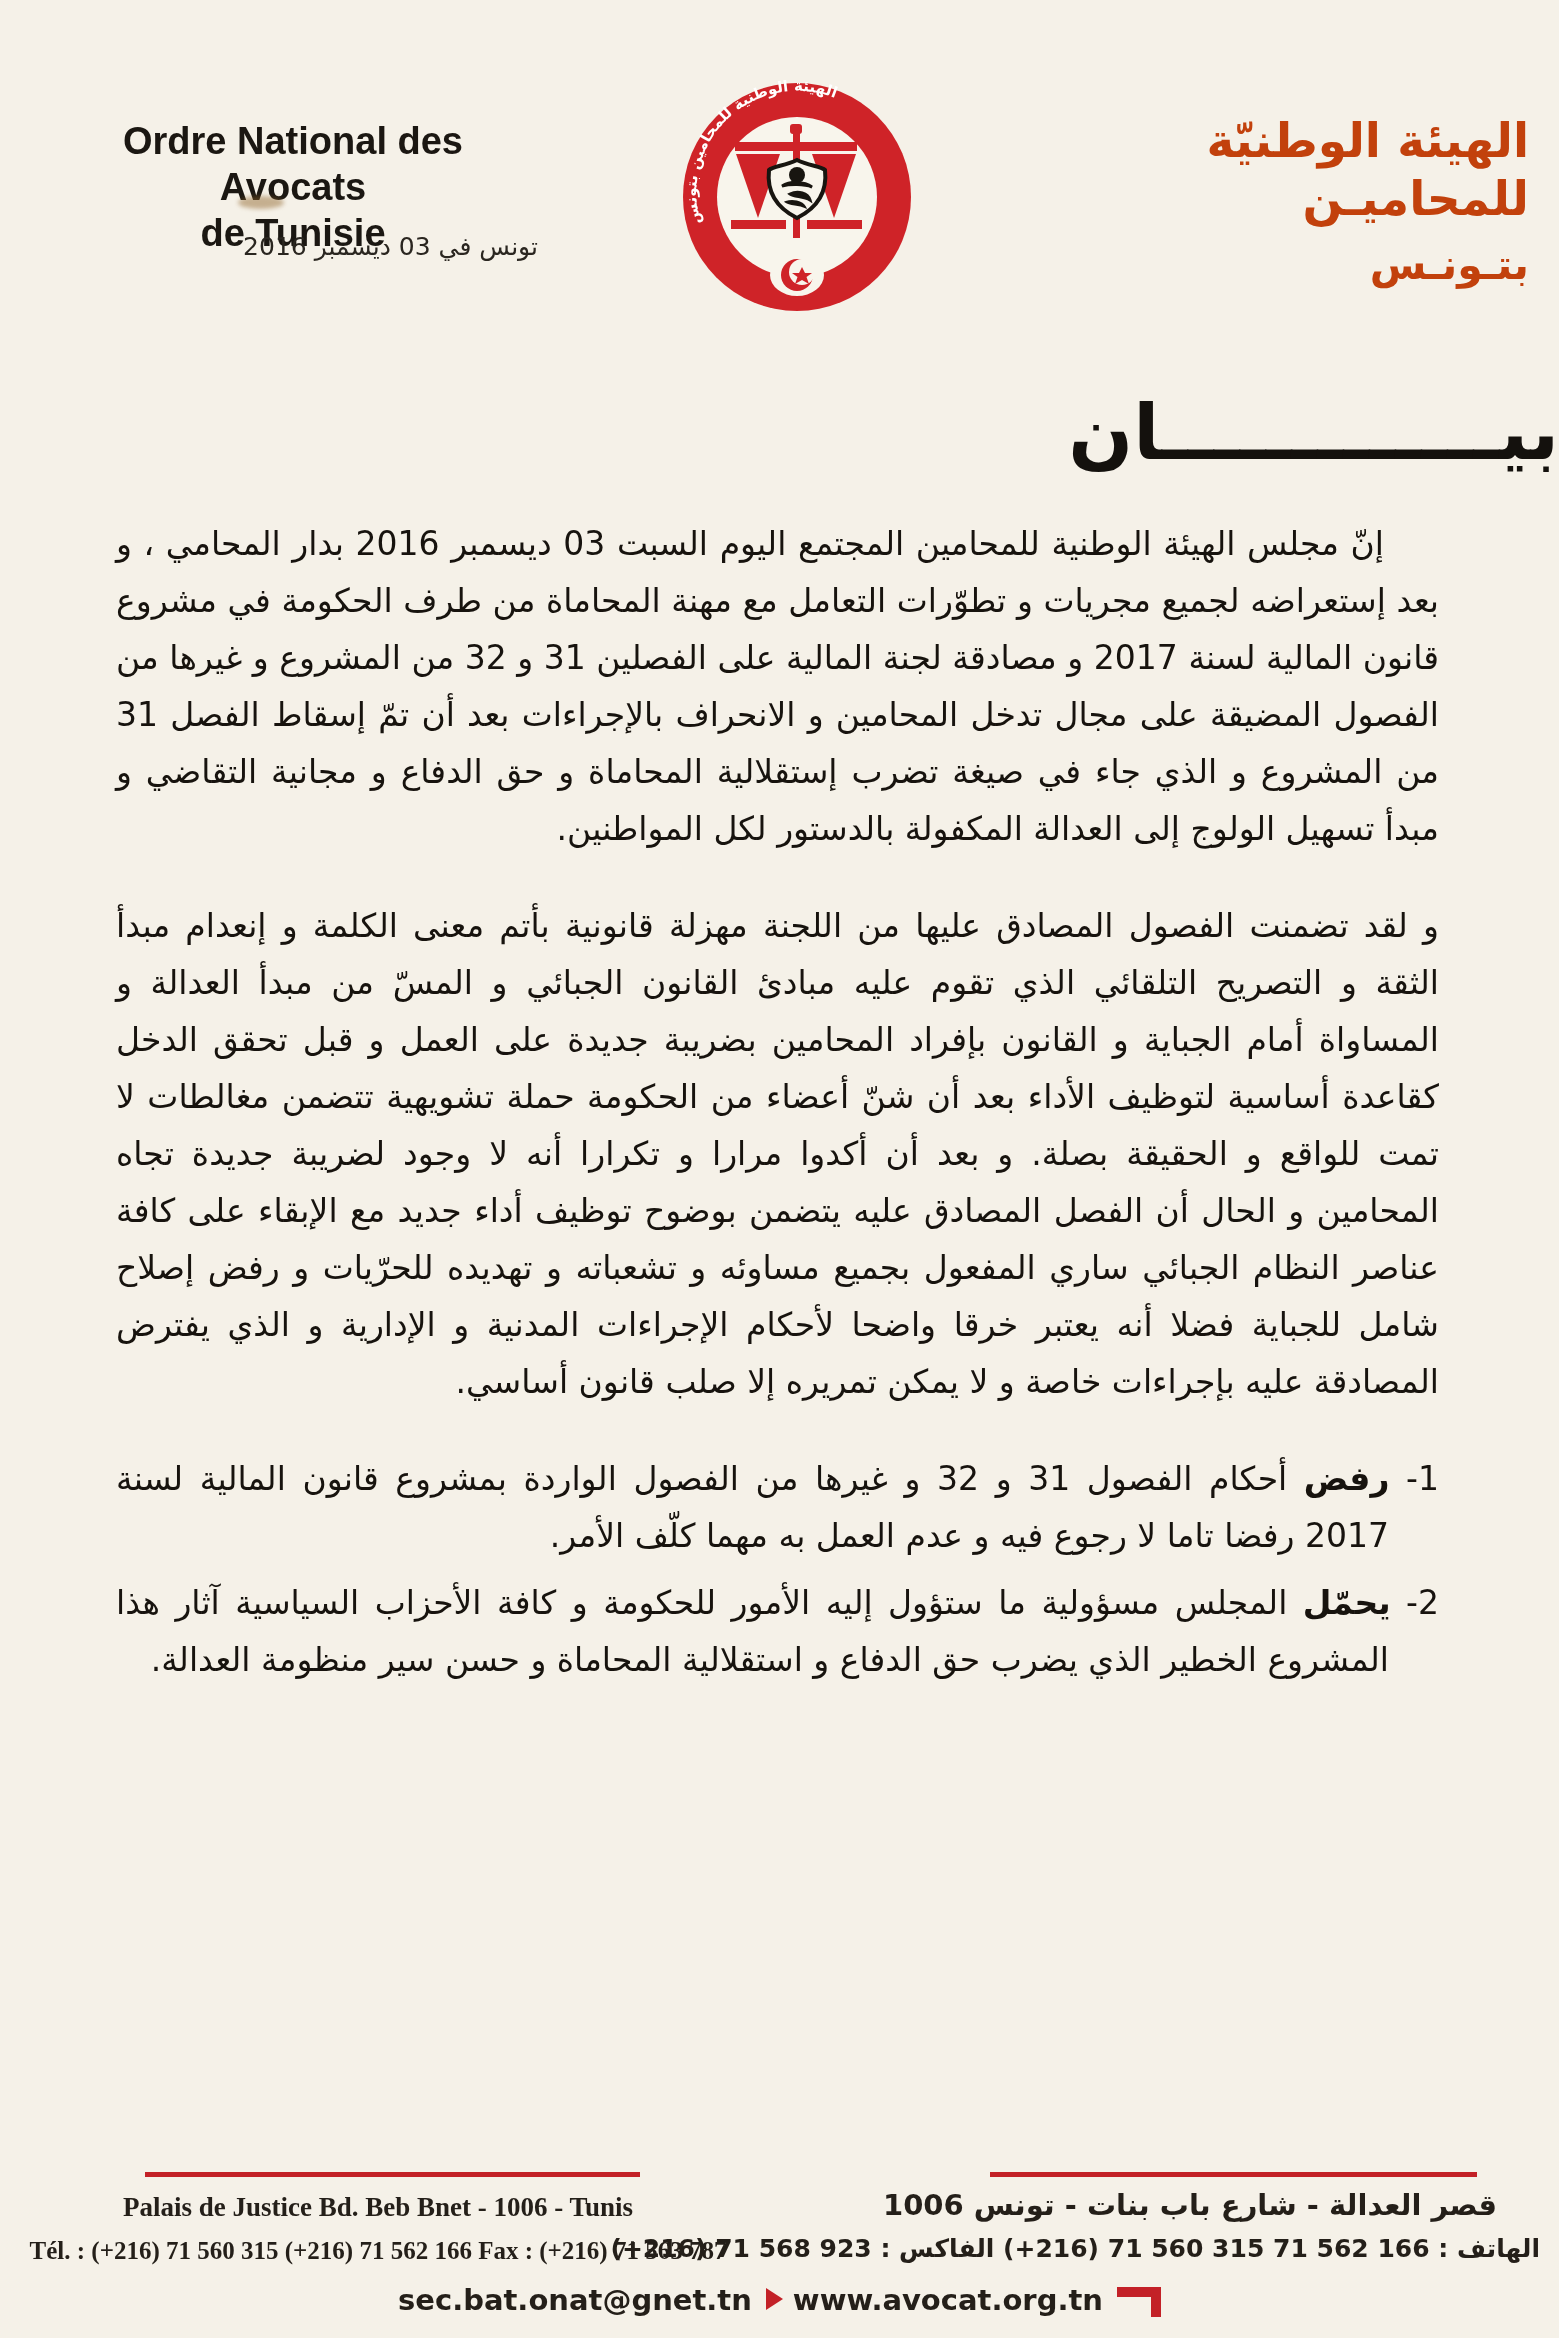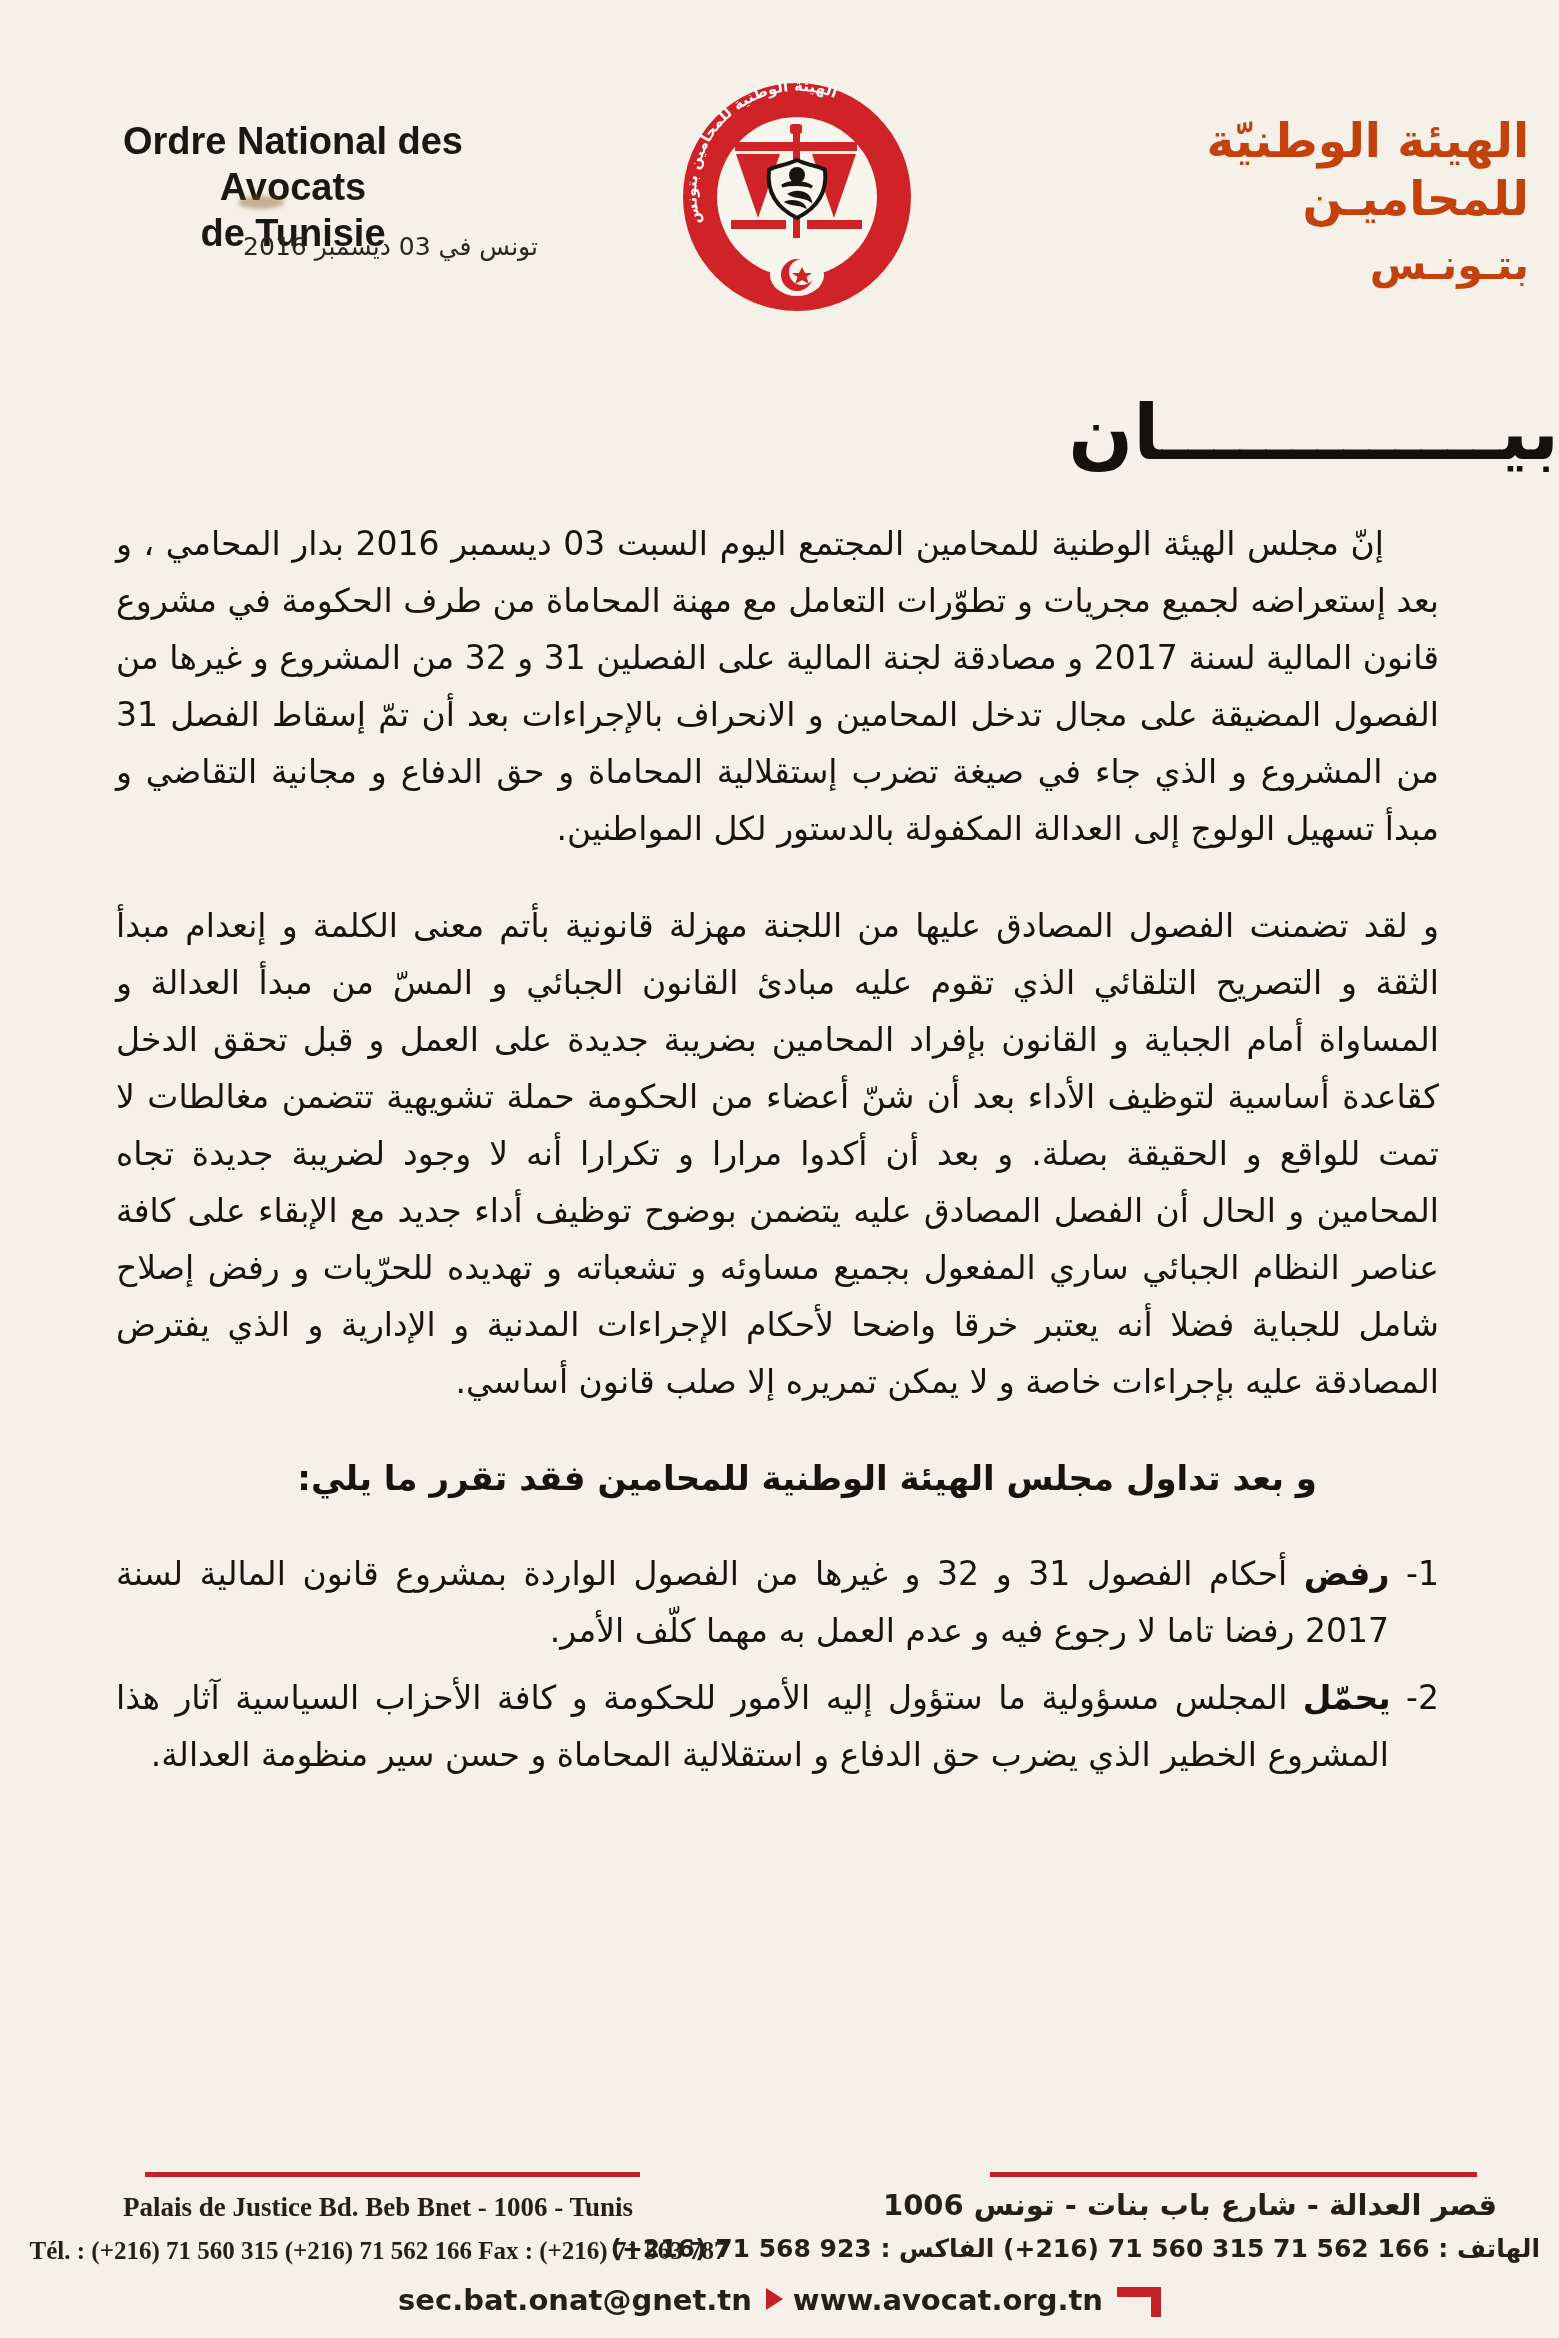--- a/index.html
+++ b/index.html
@@ -133,21 +133,20 @@
   <div class="org-ar">
     <div class="l1">الهيئة الوطنيّة للمحاميـن</div>
     <div class="l2">بتـونـس</div>
   </div>
 
   <div class="doc-title">بيـــــــــــــان</div>
 
   <div class="body">
     <p class="para first">إنّ مجلس الهيئة الوطنية للمحامين المجتمع اليوم السبت 03 ديسمبر 2016 بدار المحامي ، و بعد إستعراضه لجميع مجريات و تطوّرات التعامل مع مهنة المحاماة من طرف الحكومة في مشروع قانون المالية لسنة 2017 و مصادقة لجنة المالية على الفصلين 31 و 32 من المشروع و غيرها من الفصول المضيقة على مجال تدخل المحامين و الانحراف بالإجراءات بعد أن تمّ إسقاط الفصل 31 من المشروع و الذي جاء في صيغة تضرب إستقلالية المحاماة و حق الدفاع و مجانية التقاضي و مبدأ تسهيل الولوج إلى العدالة المكفولة بالدستور لكل المواطنين.</p>
     <p class="para">و لقد تضمنت الفصول المصادق عليها من اللجنة مهزلة قانونية بأتم معنى الكلمة و إنعدام مبدأ الثقة و التصريح التلقائي الذي تقوم عليه مبادئ القانون الجبائي و المسّ من مبدأ العدالة و المساواة أمام الجباية و القانون بإفراد المحامين بضريبة جديدة على العمل و قبل تحقق الدخل كقاعدة أساسية لتوظيف الأداء بعد أن شنّ أعضاء من الحكومة حملة تشويهية تتضمن مغالطات لا تمت للواقع و الحقيقة بصلة. و بعد أن أكدوا مرارا و تكرارا أنه لا وجود لضريبة جديدة تجاه المحامين و الحال أن الفصل المصادق عليه يتضمن بوضوح توظيف أداء جديد مع الإبقاء على كافة عناصر النظام الجبائي ساري المفعول بجميع مساوئه و تشعباته و تهديده للحرّيات و رفض إصلاح شامل للجباية فضلا أنه يعتبر خرقا واضحا لأحكام الإجراءات المدنية و الإدارية و الذي يفترض المصادقة عليه بإجراءات خاصة و لا يمكن تمريره إلا صلب قانون أساسي.</p>
-    <p class="decision-intro">و بعد تداول مجلس الهيئة الوطنية للمحامين فقد تقرر ما يلي:</p>
 
     <div class="decision"><span>1- </span><b>رفض</b><span> أحكام الفصول 31 و 32 و غيرها من الفصول الواردة بمشروع قانون المالية لسنة 2017 رفضا تاما لا رجوع فيه و عدم العمل به مهما كلّف الأمر.</span></div>
 
     <div class="decision"><span>2- </span><b>يحمّل</b><span> المجلس مسؤولية ما ستؤول إليه الأمور للحكومة و كافة الأحزاب السياسية آثار هذا المشروع الخطير الذي يضرب حق الدفاع و استقلالية المحاماة و حسن سير منظومة العدالة.</span></div>
   </div>
 
   <div class="rule left"></div>
   <div class="rule right"></div>
 
   <div class="footer-fr">

